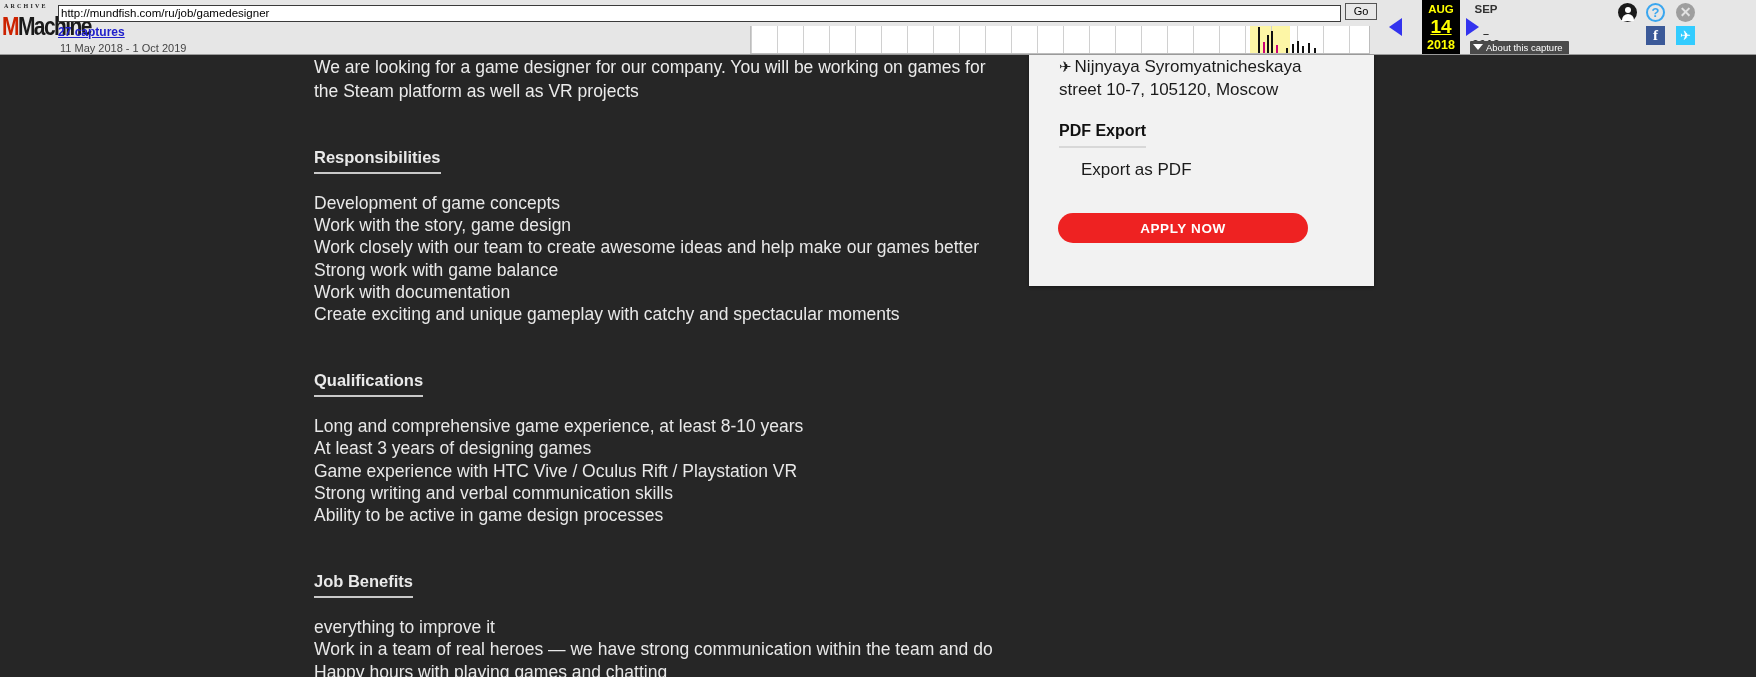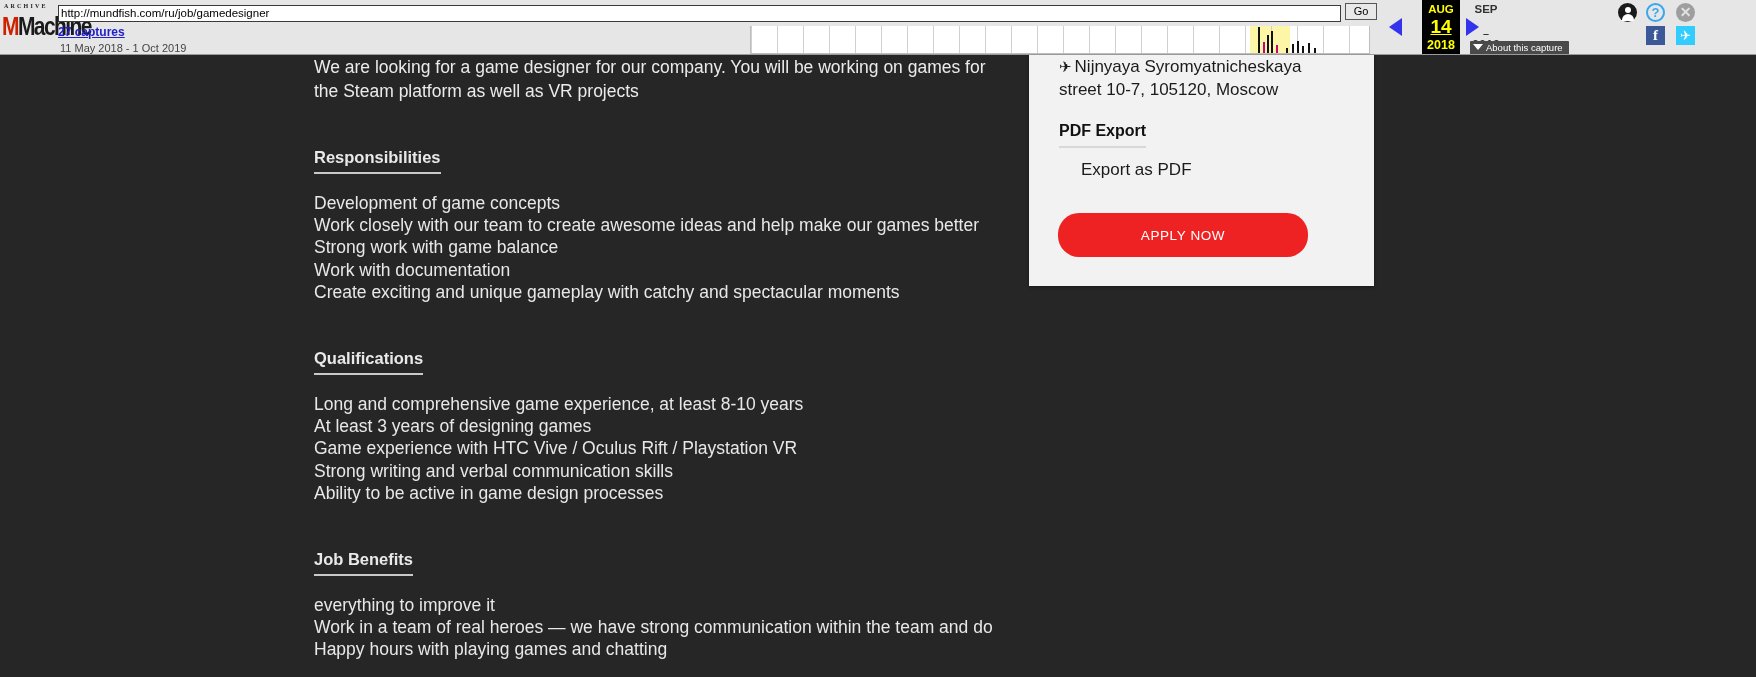--- a/index.html
+++ b/index.html
@@ -275,28 +275,28 @@
   .card-link {
     margin-top: 12px;
     margin-left: 22px;
     color: #1b1b1b;
     font-size: 17px;
     cursor: pointer;
   }
   #apply-btn {
     position: absolute;
     left: 29px; top: 176px;
-    width: 250px; height: 44px;
+    width: 250px; height: 30px;
     background: #ee2222;
     border: none;
     border-radius: 21px;
     color: #fff;
     font-family: "Liberation Sans", sans-serif;
     font-size: 13.5px;
-    font-weight: normal;
+    font-weight: bold;
     letter-spacing: 0.6px;
     cursor: pointer;
   }
 </style>
 </head>
 <body>
 
 <div id="site-nav">
   <div class="nav-item" style="left:82px;">Home</div>
   <div class="nav-item" style="left:209px;">Career</div>
@@ -401,20 +401,21 @@
 
     <div style="padding-top:2px;">
       <div class="para">We are looking for a game designer for our company. You will be working on games for</div>
       <div class="para">the  Steam platform as well as VR projects</div>
     </div>
 
     <div class="sect">
       <div class="sect-title">Responsibilities</div>
       <div class="bullets">
         <div class="b">Development of game concepts</div>
+        <div class="b">Work with the story, game design</div>
         <div class="b">Work closely with our team to create awesome ideas and help make our games better</div>
         <div class="b">Strong work with game balance</div>
         <div class="b">Work with  documentation</div>
         <div class="b">Create exciting and unique gameplay with catchy and spectacular moments</div>
       </div>
     </div>
 
     <div class="sect">
       <div class="sect-title">Qualifications</div>
       <div class="bullets">

